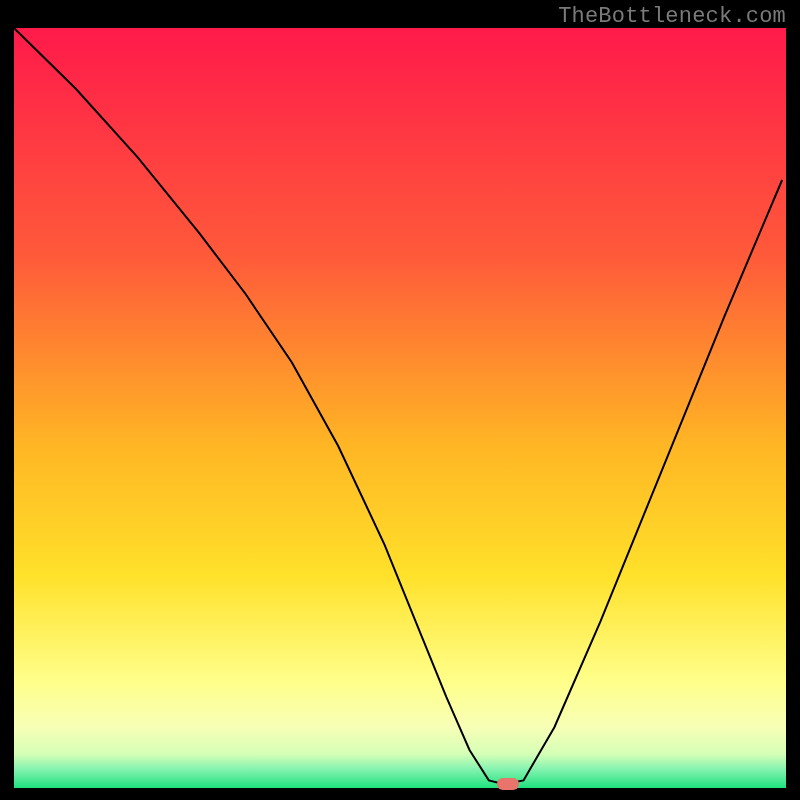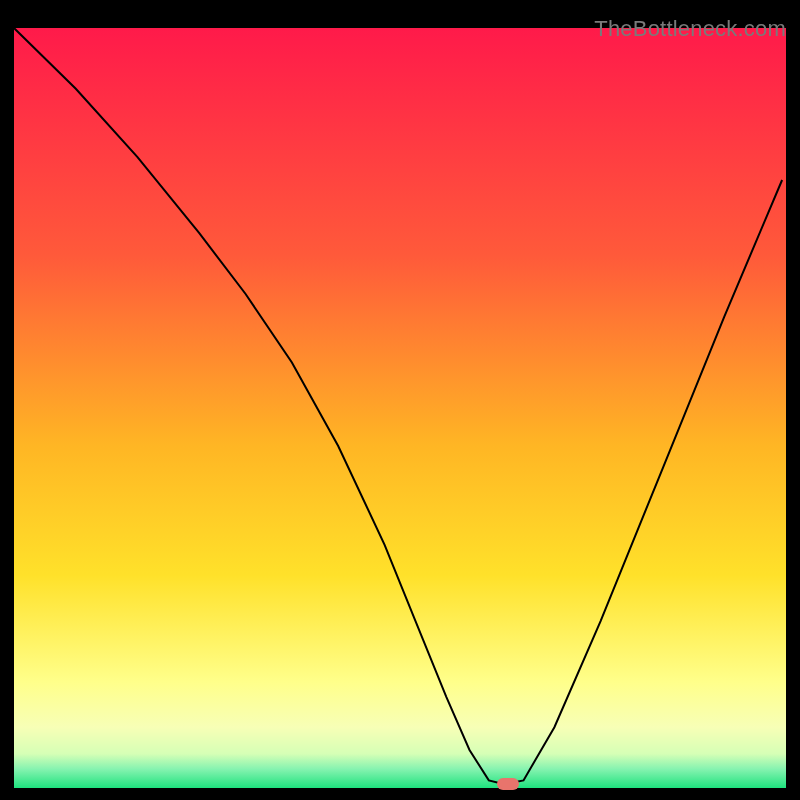--- a/index.html
+++ b/index.html
@@ -12,27 +12,28 @@
     overflow: hidden;
   }
   .frame {
     position: relative;
     width: 800px;
     height: 800px;
     background: #000;
   }
   .watermark {
     position: absolute;
-    top: 16px;
+    top: 4px;
     right: 14px;
     color: #7a7a7a;
     font-size: 22px;
     font-weight: 500;
     letter-spacing: 0.2px;
     z-index: 10;
+    font-family: Liberation Mono, monospace;
   }
   .plot {
     position: absolute;
     left: 14px;
     top: 28px;
     width: 772px;
     height: 760px;
   }
   .plot svg {
     display: block;

